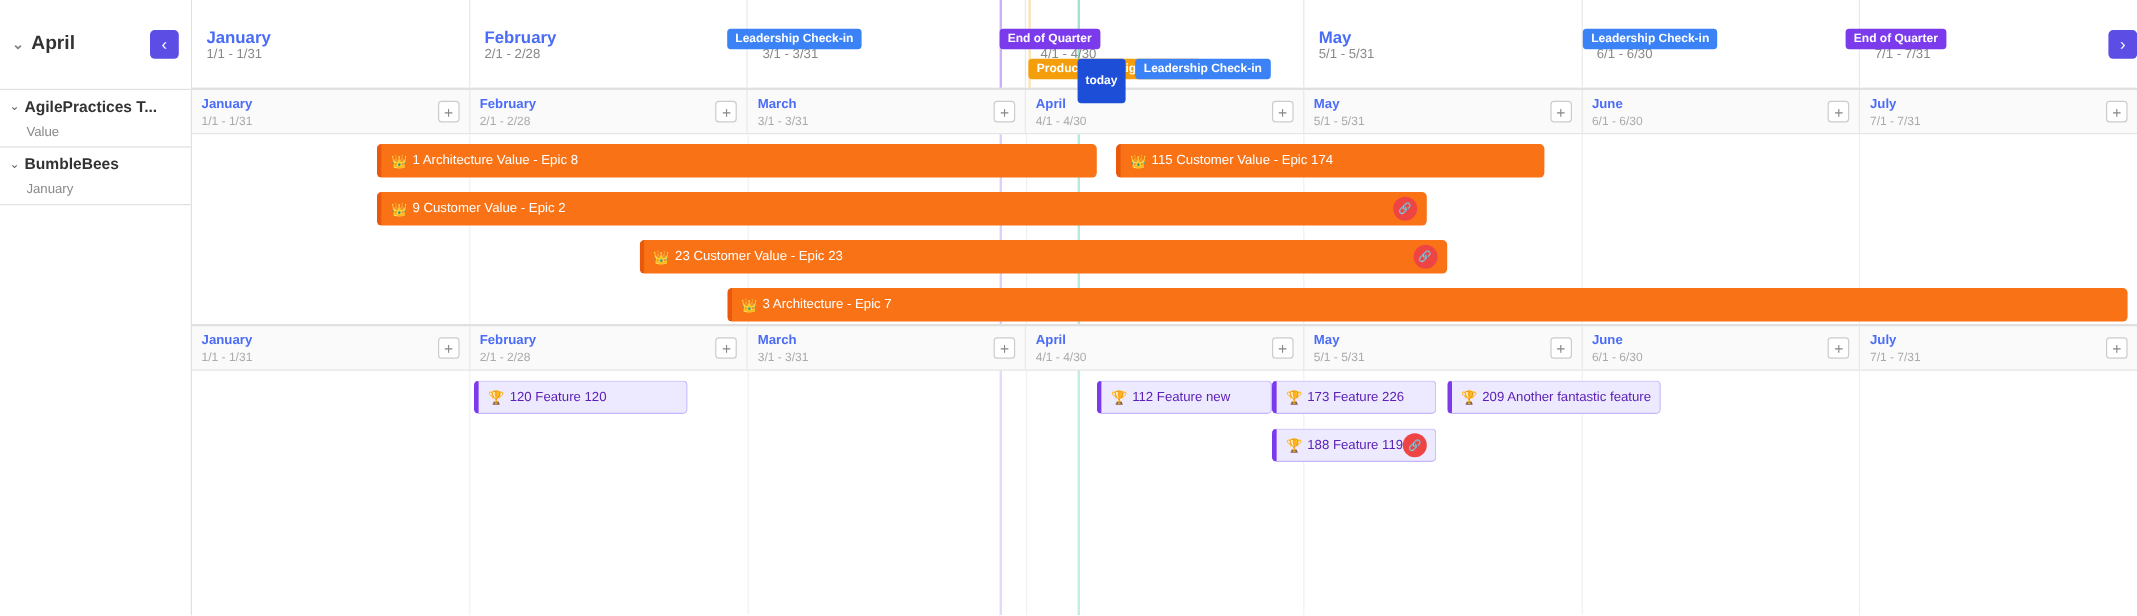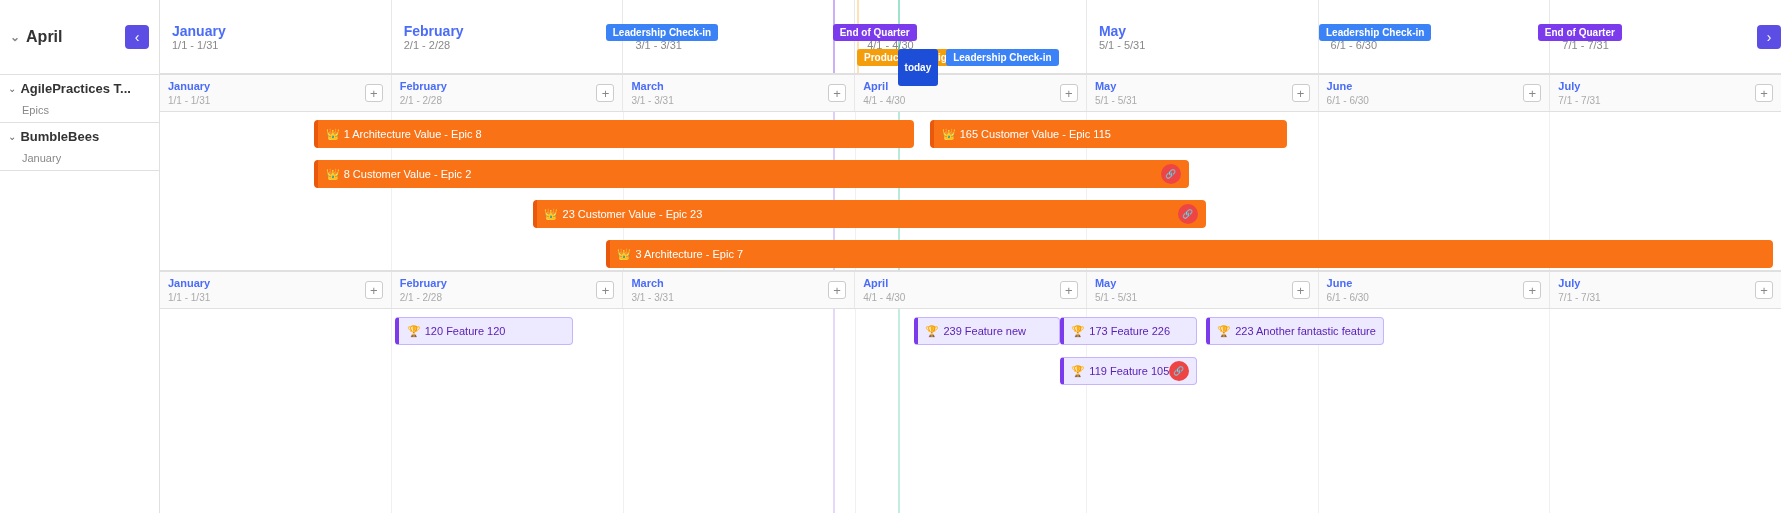--- a/index.html
+++ b/index.html
@@ -64,21 +64,21 @@
           <span style="font-size:16px;font-weight:700;color:#333;">April</span>
         </div>
         <button class="chevron-btn">‹</button>
       </div>
 
       <div class="sidebar-team-block">
         <div class="sidebar-team-name-row">
           <span class="sidebar-chevron">⌄</span>
           <span class="sidebar-team-title">AgilePractices T...</span>
         </div>
-        <div class="sidebar-sub-label">Epics</div>
+        <div class="sidebar-sub-label">Value</div>
       </div>
 
       <div class="sidebar-team-block">
         <div class="sidebar-team-name-row">
           <span class="sidebar-chevron">⌄</span>
           <span class="sidebar-team-title">BumbleBees</span>
         </div>
         <div class="sidebar-sub-label">January</div>
       </div>
     </div>
@@ -196,26 +196,26 @@
           <div style="position:absolute;top:0;left:41.5%;width:2px;height:100%;background:rgba(124,58,237,0.25);z-index:2;"></div>
           <div style="position:absolute;top:0;left:45.5%;width:2px;height:100%;background:rgba(16,185,129,0.3);z-index:2;"></div>
 
           <div class="bar bar-orange" style="top:8px;left:9.5%;width:37%;z-index:3;">
             <span style="margin-right:4px;">👑</span>
             <span>1  Architecture Value - Epic 8</span>
           </div>
 
           <div class="bar bar-orange" style="top:8px;left:47.5%;width:22%;z-index:3;">
             <span style="margin-right:4px;">👑</span>
-            <span>165  Customer Value - Epic 115</span>
+            <span>115  Customer Value - Epic 174</span>
           </div>
 
           <div class="bar bar-orange" style="top:48px;left:9.5%;width:54%;z-index:3;position:absolute;">
             <span style="margin-right:4px;">👑</span>
-            <span>8  Customer Value - Epic 2</span>
+            <span>9  Customer Value - Epic 2</span>
             <span style="margin-left:auto;width:20px;height:20px;background:#ef4444;border-radius:50%;display:flex;align-items:center;justify-content:center;font-size:9px;color:#fff;flex-shrink:0;">🔗</span>
           </div>
 
           <div class="bar bar-orange" style="top:88px;left:23%;width:41.5%;z-index:3;position:absolute;">
             <span style="margin-right:4px;">👑</span>
             <span>23  Customer Value - Epic 23</span>
             <span style="margin-left:auto;width:20px;height:20px;background:#ef4444;border-radius:50%;display:flex;align-items:center;justify-content:center;font-size:9px;color:#fff;flex-shrink:0;">🔗</span>
           </div>
 
           <div class="bar bar-orange" style="top:128px;left:27.5%;width:72%;z-index:3;position:absolute;">
@@ -267,36 +267,36 @@
           <div style="position:absolute;top:0;left:41.5%;width:2px;height:100%;background:rgba(124,58,237,0.2);z-index:2;"></div>
           <div style="position:absolute;top:0;left:45.5%;width:2px;height:100%;background:rgba(16,185,129,0.25);z-index:2;"></div>
 
           <div class="bar" style="top:8px;left:14.5%;width:11%;z-index:3;background:#ede9fe;color:#5b21b6;border:1px solid #c4b5fd;border-left:4px solid #7c3aed;">
             <span style="margin-right:4px;font-size:11px;">🏆</span>
             <span>120  Feature 120</span>
           </div>
 
           <div class="bar" style="top:8px;left:46.5%;width:9%;z-index:3;background:#ede9fe;color:#5b21b6;border:1px solid #c4b5fd;border-left:4px solid #7c3aed;">
             <span style="margin-right:4px;font-size:11px;">🏆</span>
-            <span>239  Feature new</span>
+            <span>112  Feature new</span>
           </div>
 
           <div class="bar" style="top:8px;left:55.5%;width:8.5%;z-index:3;background:#ede9fe;color:#5b21b6;border:1px solid #c4b5fd;border-left:4px solid #7c3aed;">
             <span style="margin-right:4px;font-size:11px;">🏆</span>
             <span>173  Feature 226</span>
           </div>
 
           <div class="bar" style="top:8px;left:64.5%;width:11%;z-index:3;background:#ede9fe;color:#5b21b6;border:1px solid #c4b5fd;border-left:4px solid #7c3aed;">
             <span style="margin-right:4px;font-size:11px;">🏆</span>
-            <span>223  Another fantastic feature</span>
+            <span>209  Another fantastic feature</span>
           </div>
 
           <div class="bar" style="top:48px;left:55.5%;width:8.5%;z-index:3;background:#ede9fe;color:#5b21b6;border:1px solid #c4b5fd;border-left:4px solid #7c3aed;display:flex;align-items:center;">
             <span style="margin-right:4px;font-size:11px;">🏆</span>
-            <span>119  Feature 105</span>
+            <span>188  Feature 119</span>
             <span style="margin-left:auto;width:20px;height:20px;background:#ef4444;border-radius:50%;display:flex;align-items:center;justify-content:center;font-size:9px;color:#fff;flex-shrink:0;">🔗</span>
           </div>
         </div>
 
       </div>
     </div>
 
   </div>
 </div>
 

